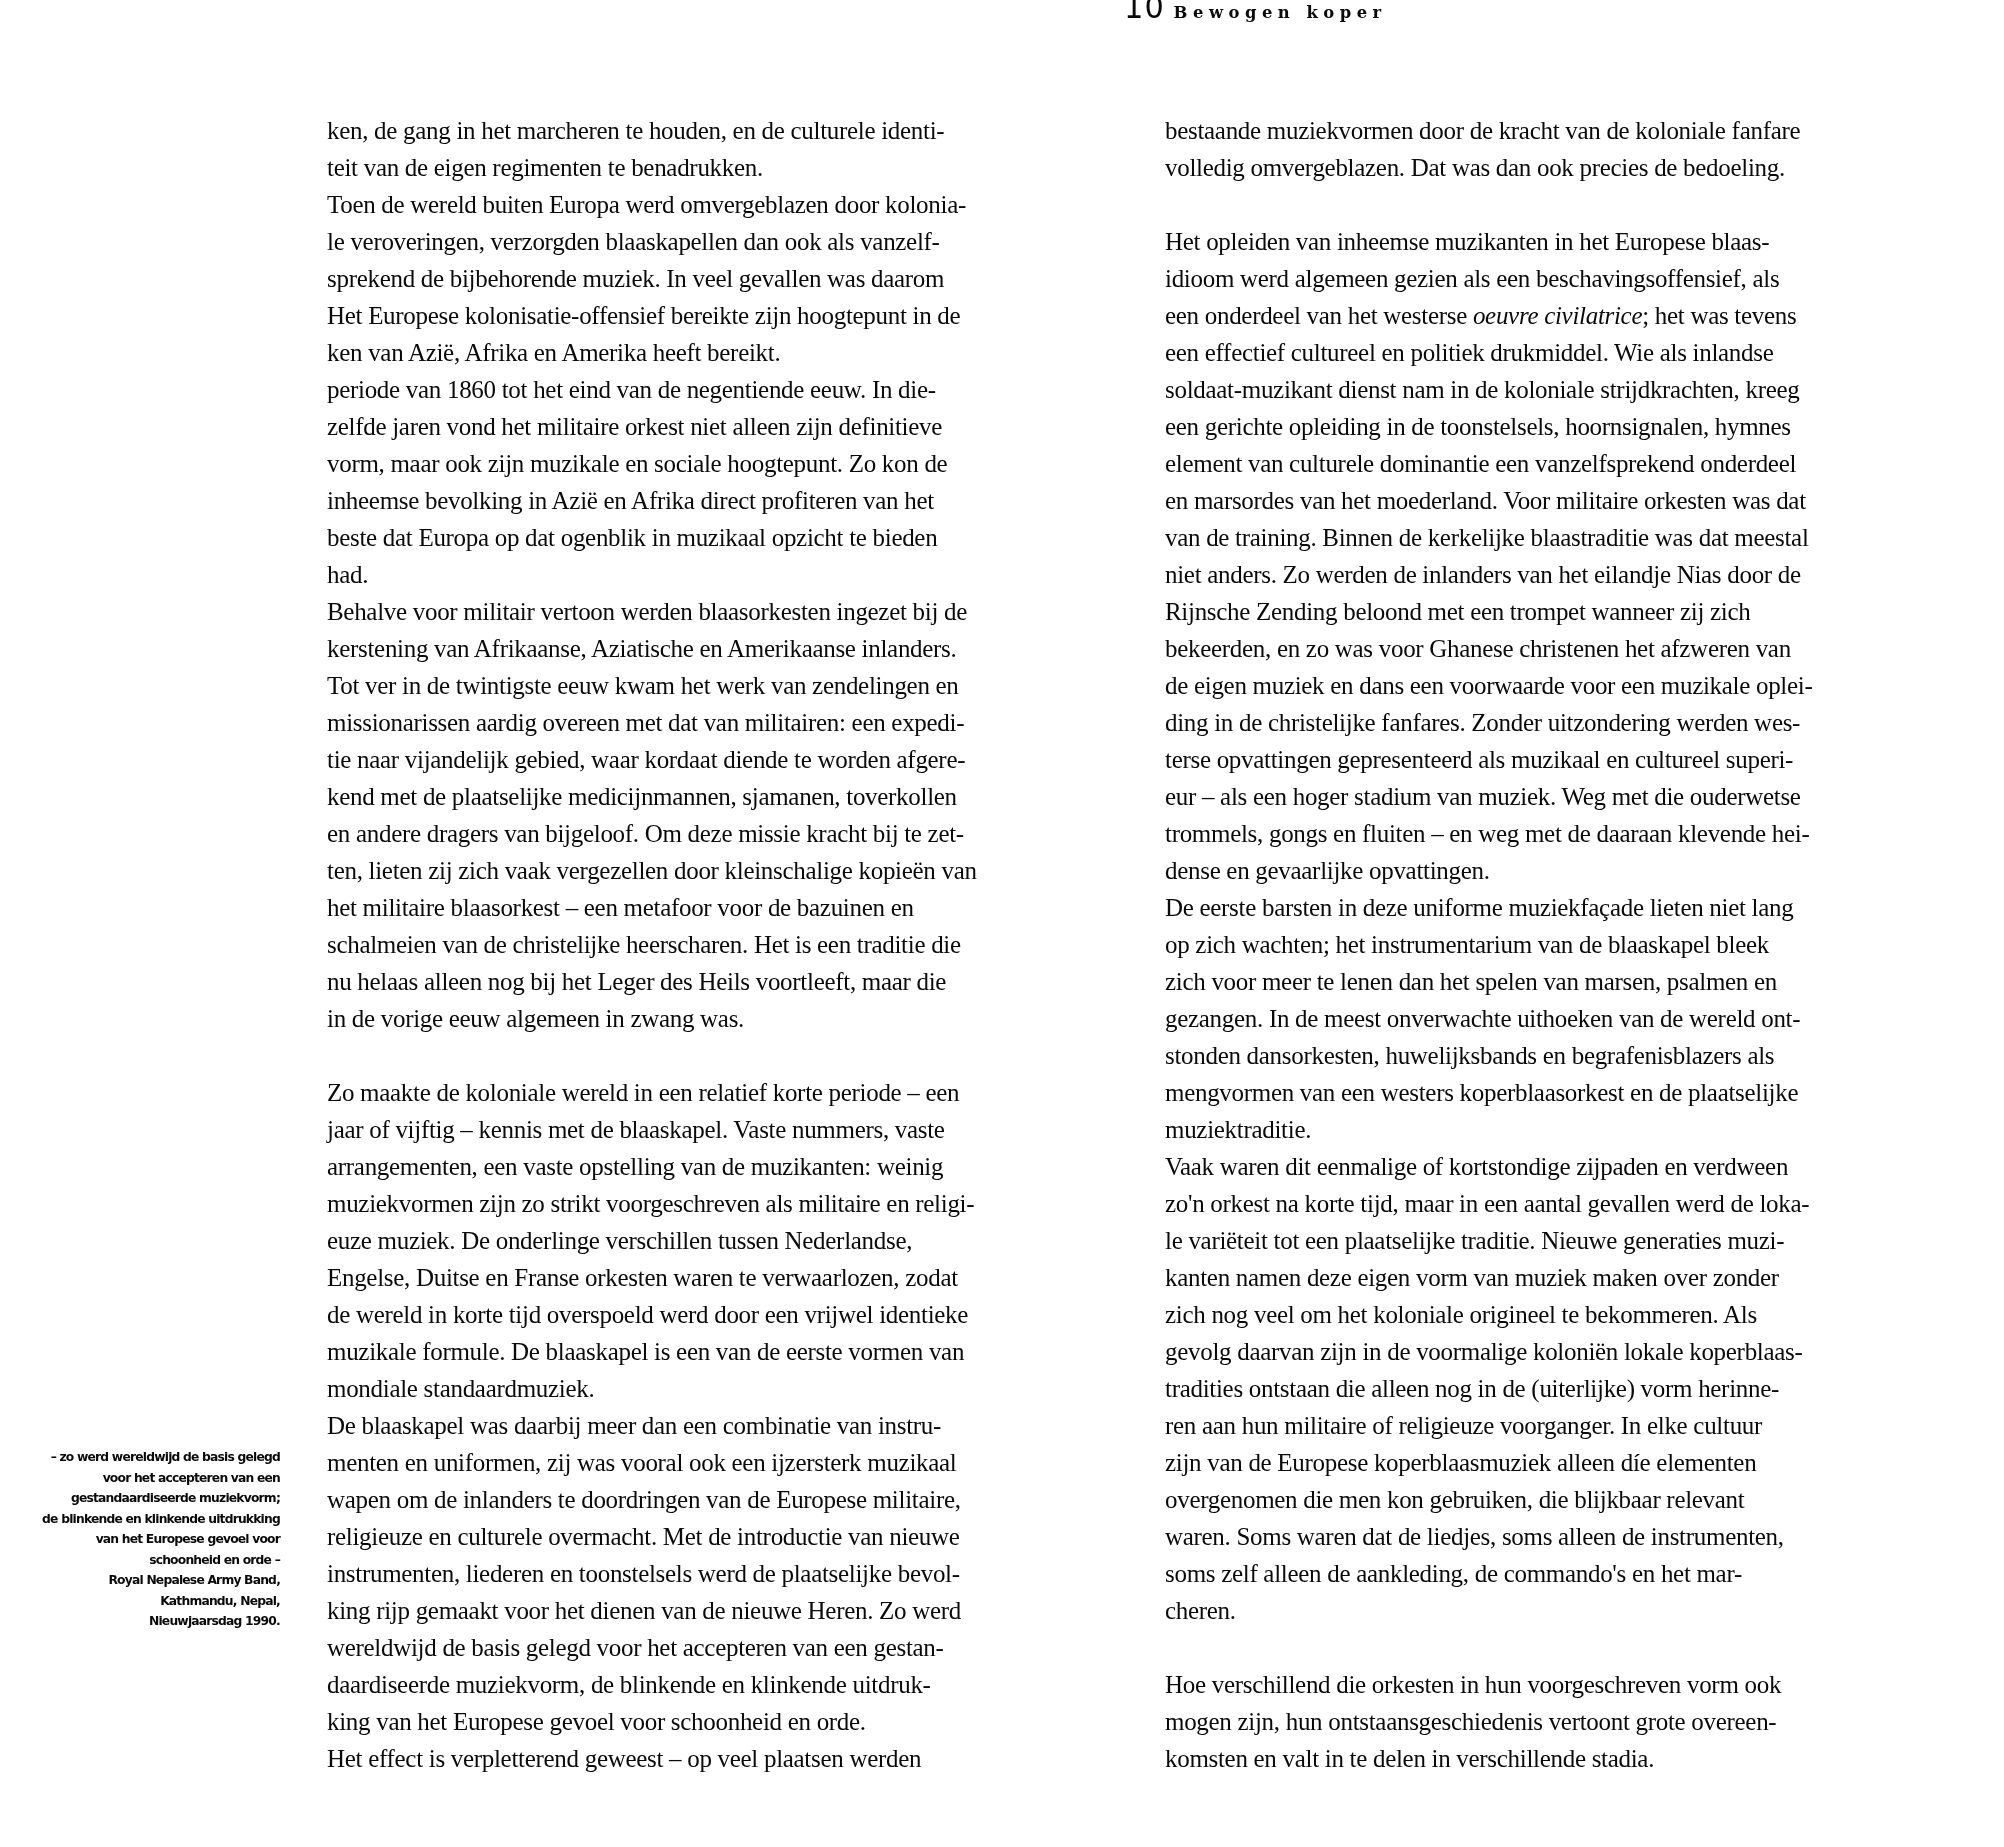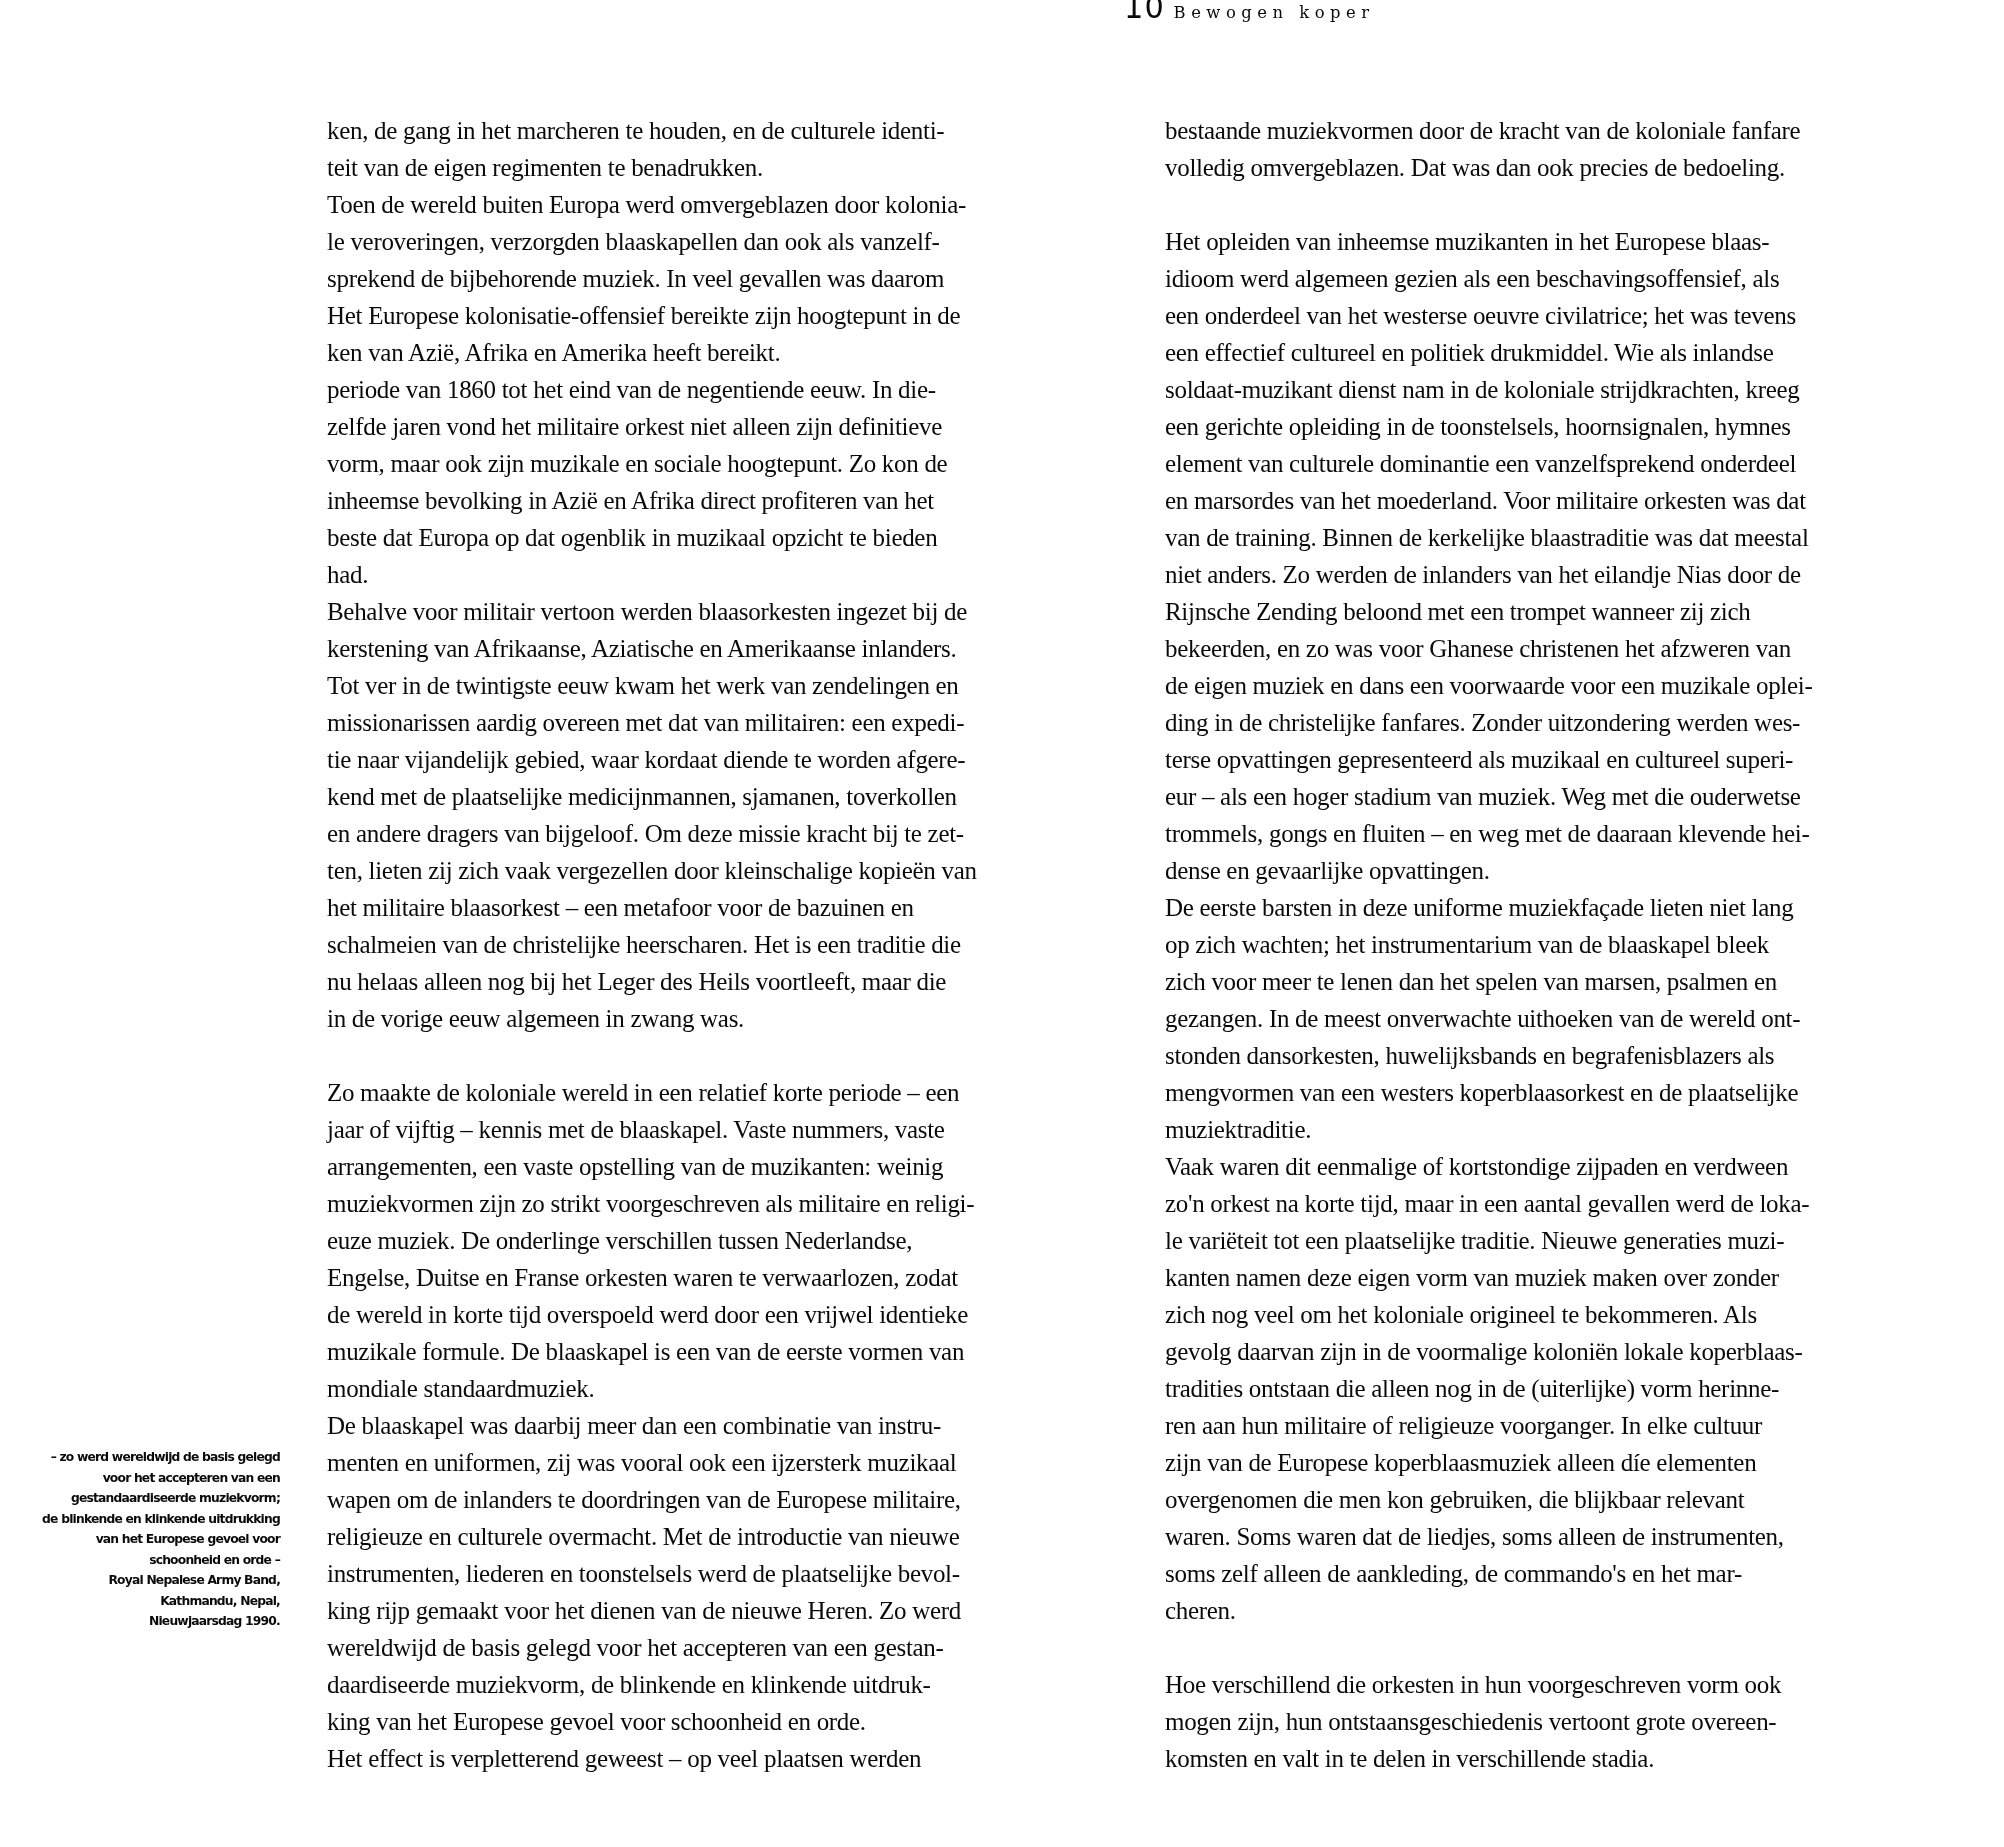--- a/index.html
+++ b/index.html
@@ -26,21 +26,21 @@
     .page-number {
       font-family: "DejaVu Sans", sans-serif;
       font-size: 32px;
       font-weight: normal;
       letter-spacing: 1.1px;
       transform: scaleX(0.95);
       margin-right: 7.7px;
     }
     .running-title {
       font-family: "DejaVu Serif", serif;
-      font-weight: normal;
+      font-weight: bold;
       font-size: 16.4px;
       letter-spacing: 5.5px;
     }
     .column {
       position: absolute;
       top: 112px;
       width: 789px;
       font-family: "Liberation Serif", serif;
       font-size: 25px;
       line-height: 37px;
@@ -48,21 +48,21 @@
       word-spacing: 0px;
     }
     .col-left { left: 327px; }
     .col-right { left: 1165px; }
     .line {
       display: block;
       white-space: nowrap;
       height: 37px;
     }
     .blank { height: 37px; display: block; }
-    .italic { }
+    .italic { font-style: italic; }
     .caption {
       position: absolute;
       left: 22px;
       top: 1400px;
       width: 258px;
       text-align: right;
       font-family: "DejaVu Sans", sans-serif;
       font-weight: bold;
       font-size: 12.3px;
       line-height: 20.5px;

